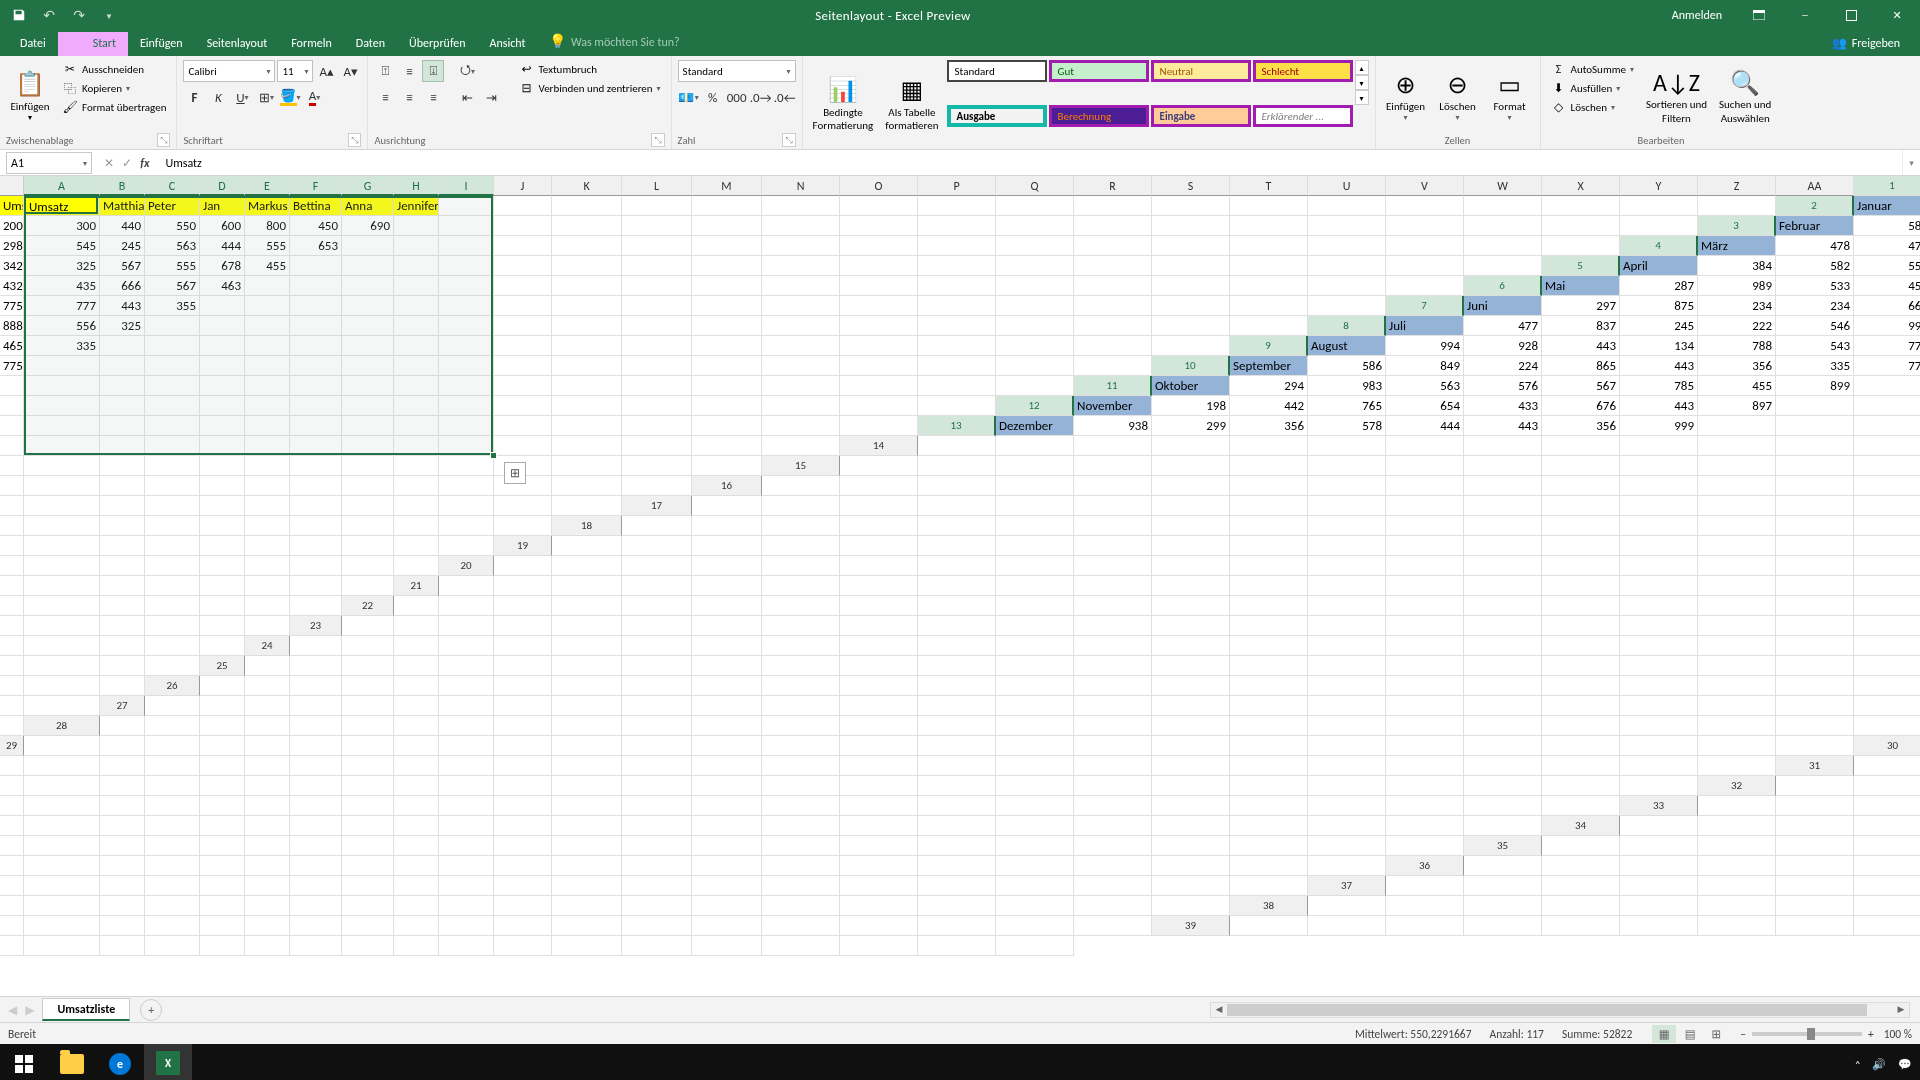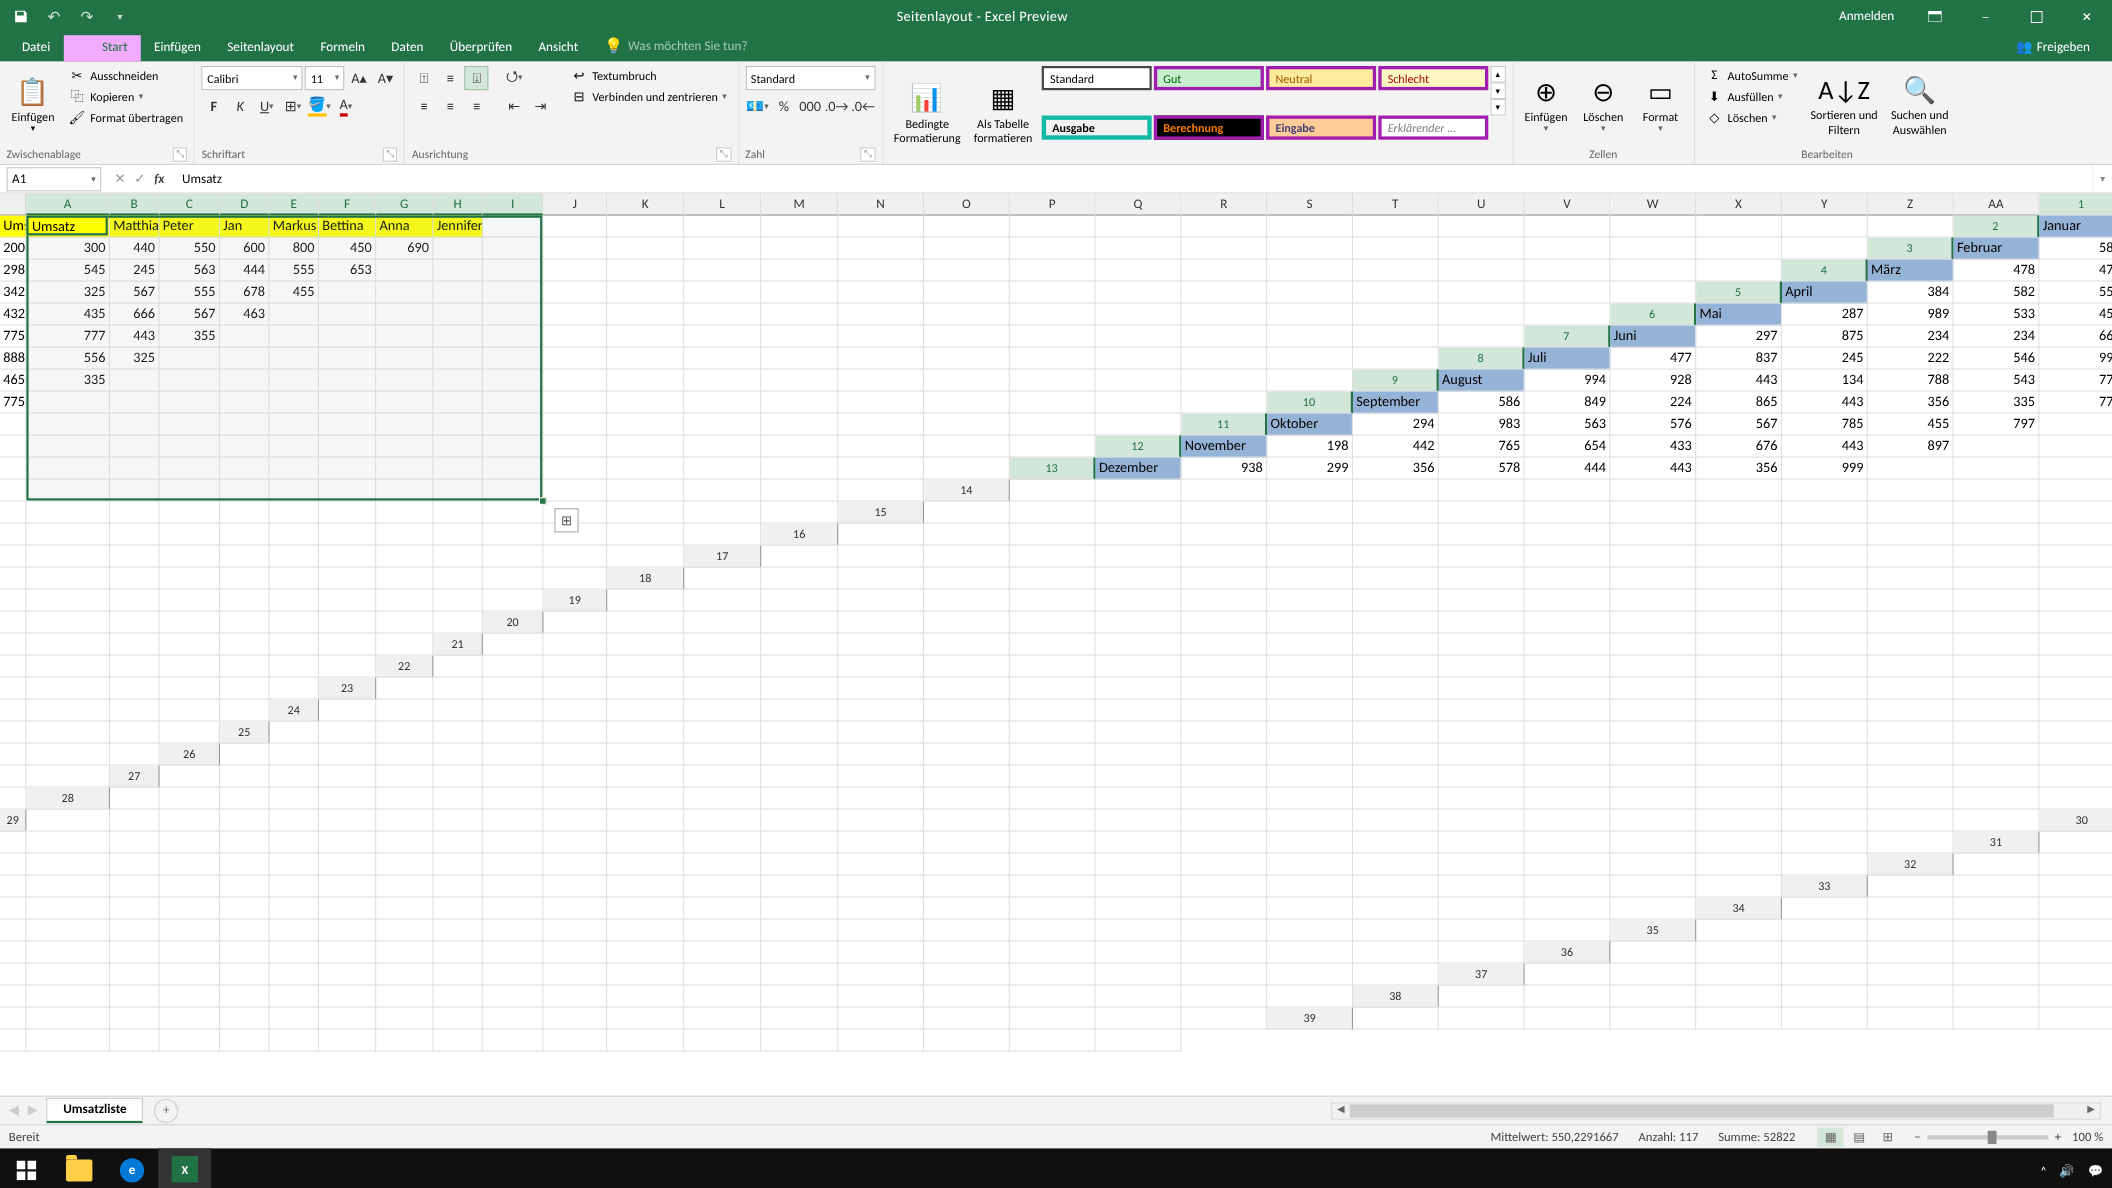--- a/index.html
+++ b/index.html
@@ -46,23 +46,23 @@
 .ribbtn .underline-color { border-bottom: 3px solid #c00; padding-bottom: 1px; line-height: 1; }
 .ribbtn .fill-color { border-bottom: 3px solid #ffc000; padding-bottom: 1px; line-height: 1; }
 
 .num-format { width: 118px; height: 22px; border: 1px solid #c0c0c0; background: #fff; font-size: 11px; padding: 0 4px; display: flex; align-items: center; justify-content: space-between; }
 
 .styles-grid { display: grid; grid-template-columns: repeat(4, 100px); gap: 2px; }
 .style-cell { height: 22px; border: 3px solid #a21caf; display: flex; align-items: center; padding: 0 6px; font-size: 11px; }
 .style-standard { background: #fff; border: 2px solid #444; }
 .style-gut { background: #c6efce; color: #006100; }
 .style-neutral { background: #ffeb9c; color: #9c5700; }
-.style-schlecht { background: #fef9c3; color: #9c0006; }
+.style-schlecht { background: #fde047; color: #9c0006; }
 .style-ausgabe { background: #f2f2f2; font-weight: bold; border: 4px solid #14b8a6; text-align: right;}
-.style-berechnung { background: #000000; color: #fa7d00; font-weight: bold; }
+.style-berechnung { background: #4c1d95; color: #fa7d00; font-weight: normal; }
 .style-eingabe { background: #ffcc99; color: #3f3f76; font-weight: bold; }
 .style-erkl { background: #fff; color: #7f7f7f; font-style: italic; }
 .styles-scroll { display: flex; flex-direction: column; margin-left: 2px; }
 .styles-scroll div { width: 14px; height: 15px; border: 1px solid #ccc; background: #fff; font-size: 8px; display: flex; align-items: center; justify-content: center; }
 
 
 .formula-bar { height: 26px; display: flex; align-items: center; border-bottom: 1px solid #d4d4d4; background: #fff; }
 .name-box { width: 86px; height: 22px; border: 1px solid #c8c8c8; margin: 0 4px 0 6px; display: flex; align-items: center; justify-content: space-between; padding: 0 4px; font-size: 12px; }
 .fx-controls { display: flex; align-items: center; gap: 8px; padding: 0 8px; color: #999; }
 .fx-controls .fx { font-style: italic; font-weight: bold; color: #444; }
@@ -722,21 +722,21 @@
       <div class="cell"></div>
       <div class="row-h sel">11</div>
       <div class="cell month">Oktober</div>
       <div class="cell num">294</div>
       <div class="cell num">983</div>
       <div class="cell num">563</div>
       <div class="cell num">576</div>
       <div class="cell num">567</div>
       <div class="cell num">785</div>
       <div class="cell num">455</div>
-      <div class="cell num">797</div>
+      <div class="cell num">899</div>
       <div class="cell"></div>
       <div class="cell"></div>
       <div class="cell"></div>
       <div class="cell"></div>
       <div class="cell"></div>
       <div class="cell"></div>
       <div class="cell"></div>
       <div class="cell"></div>
       <div class="cell"></div>
       <div class="cell"></div>

